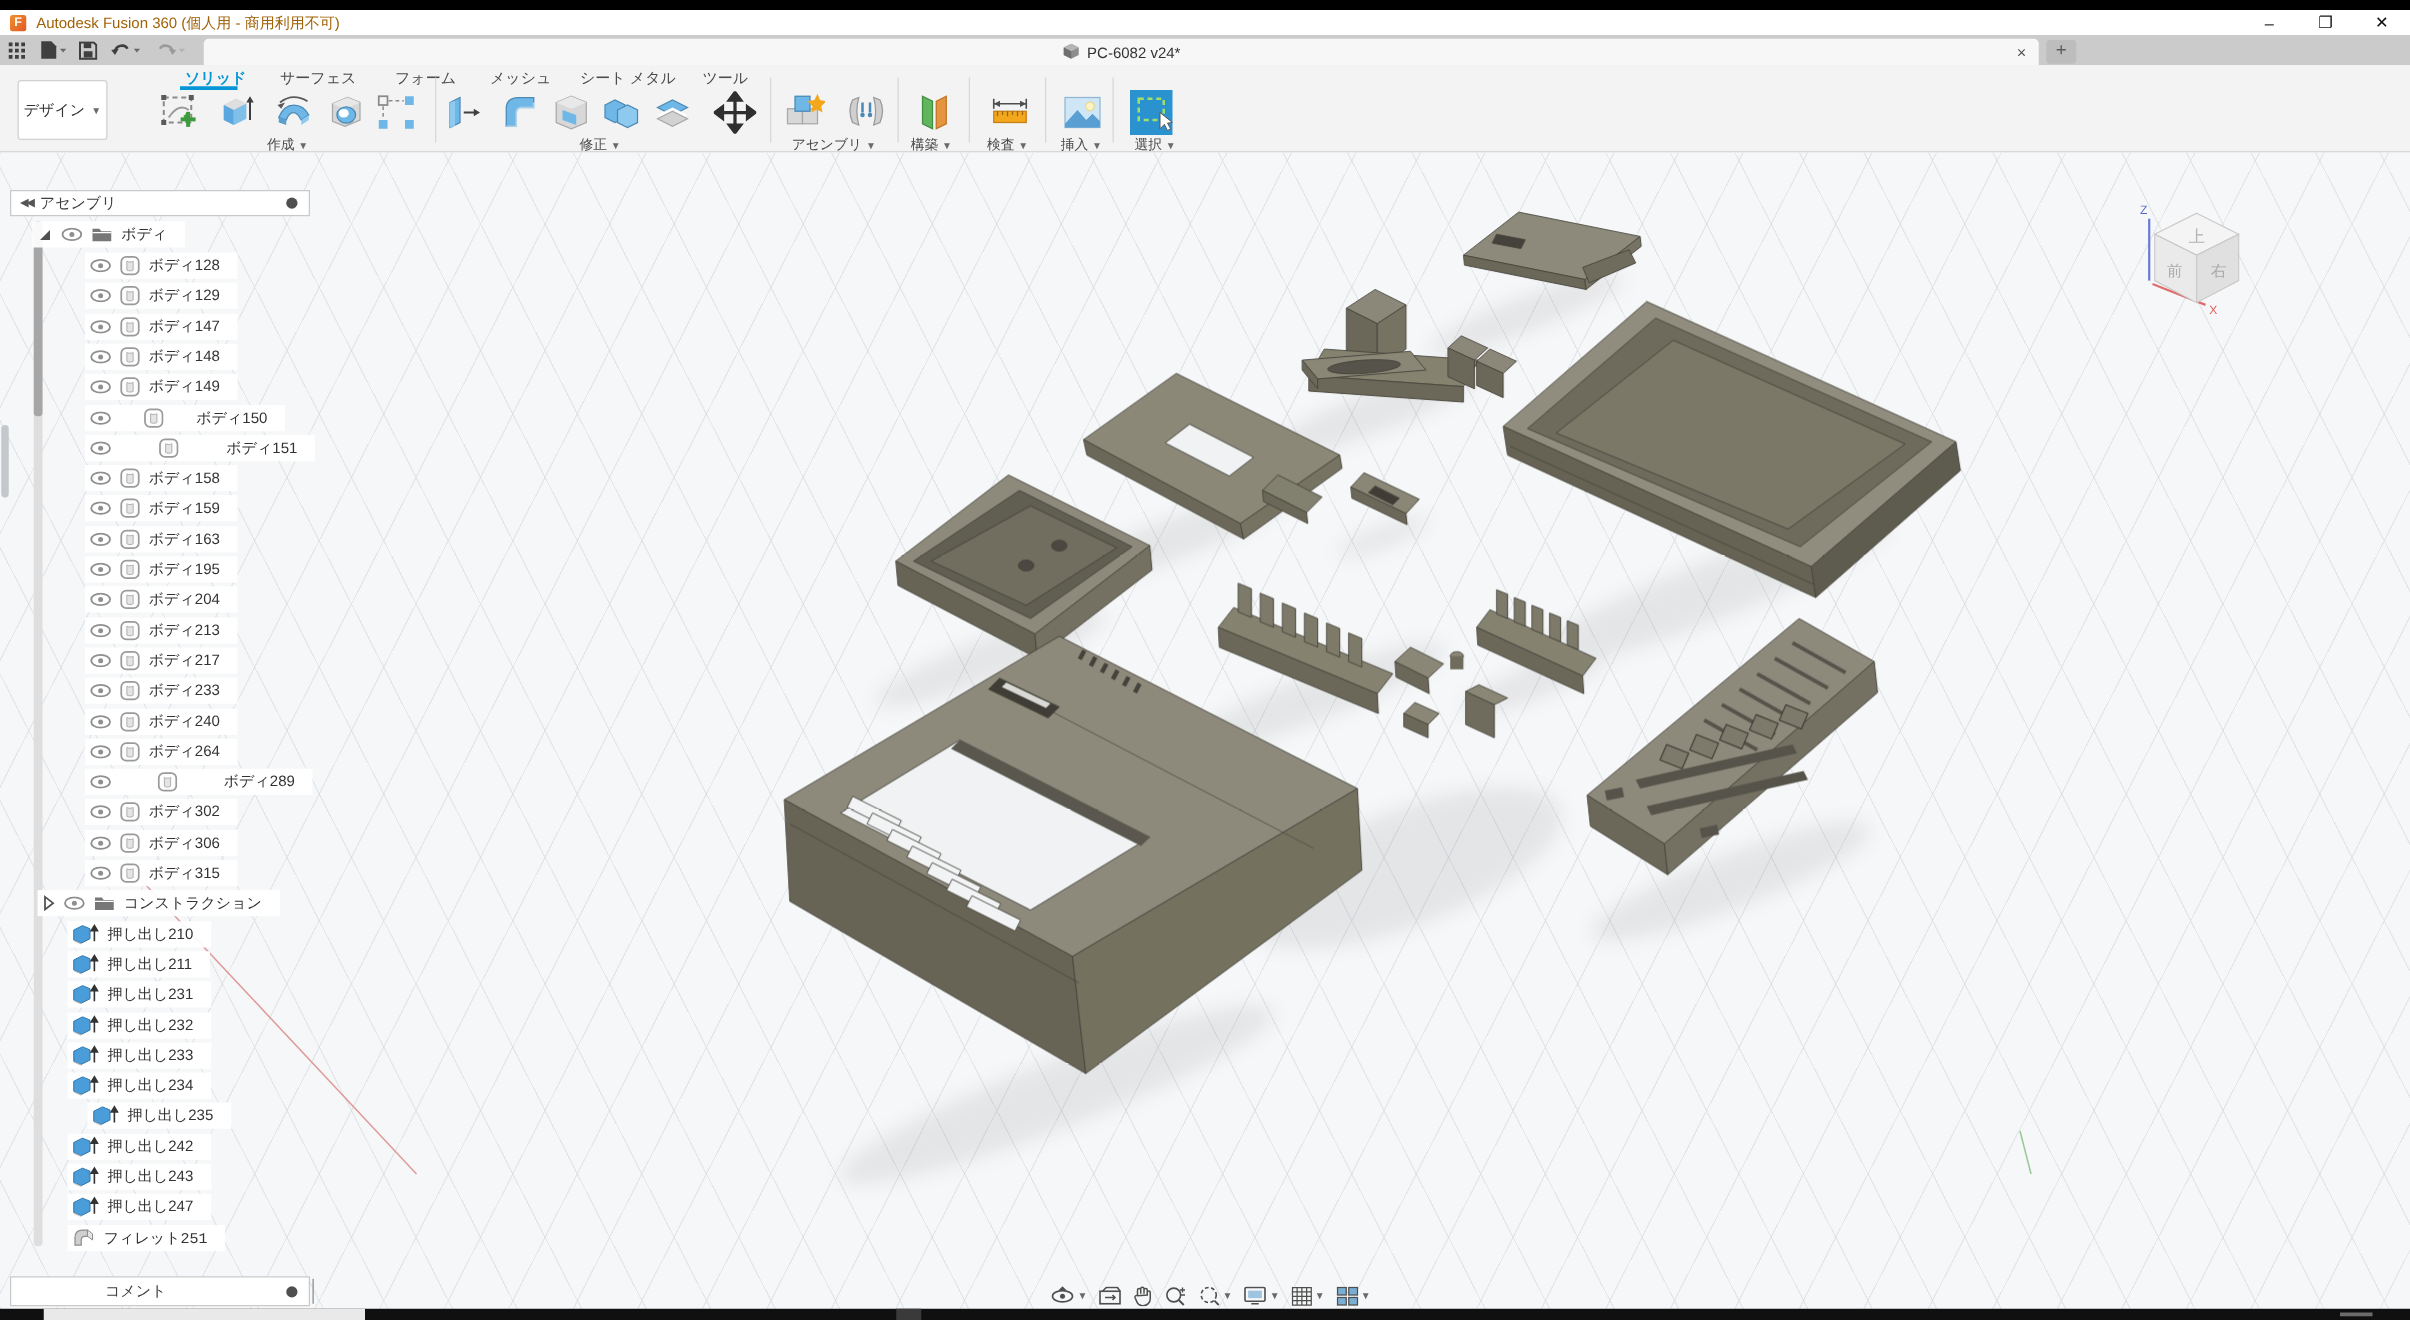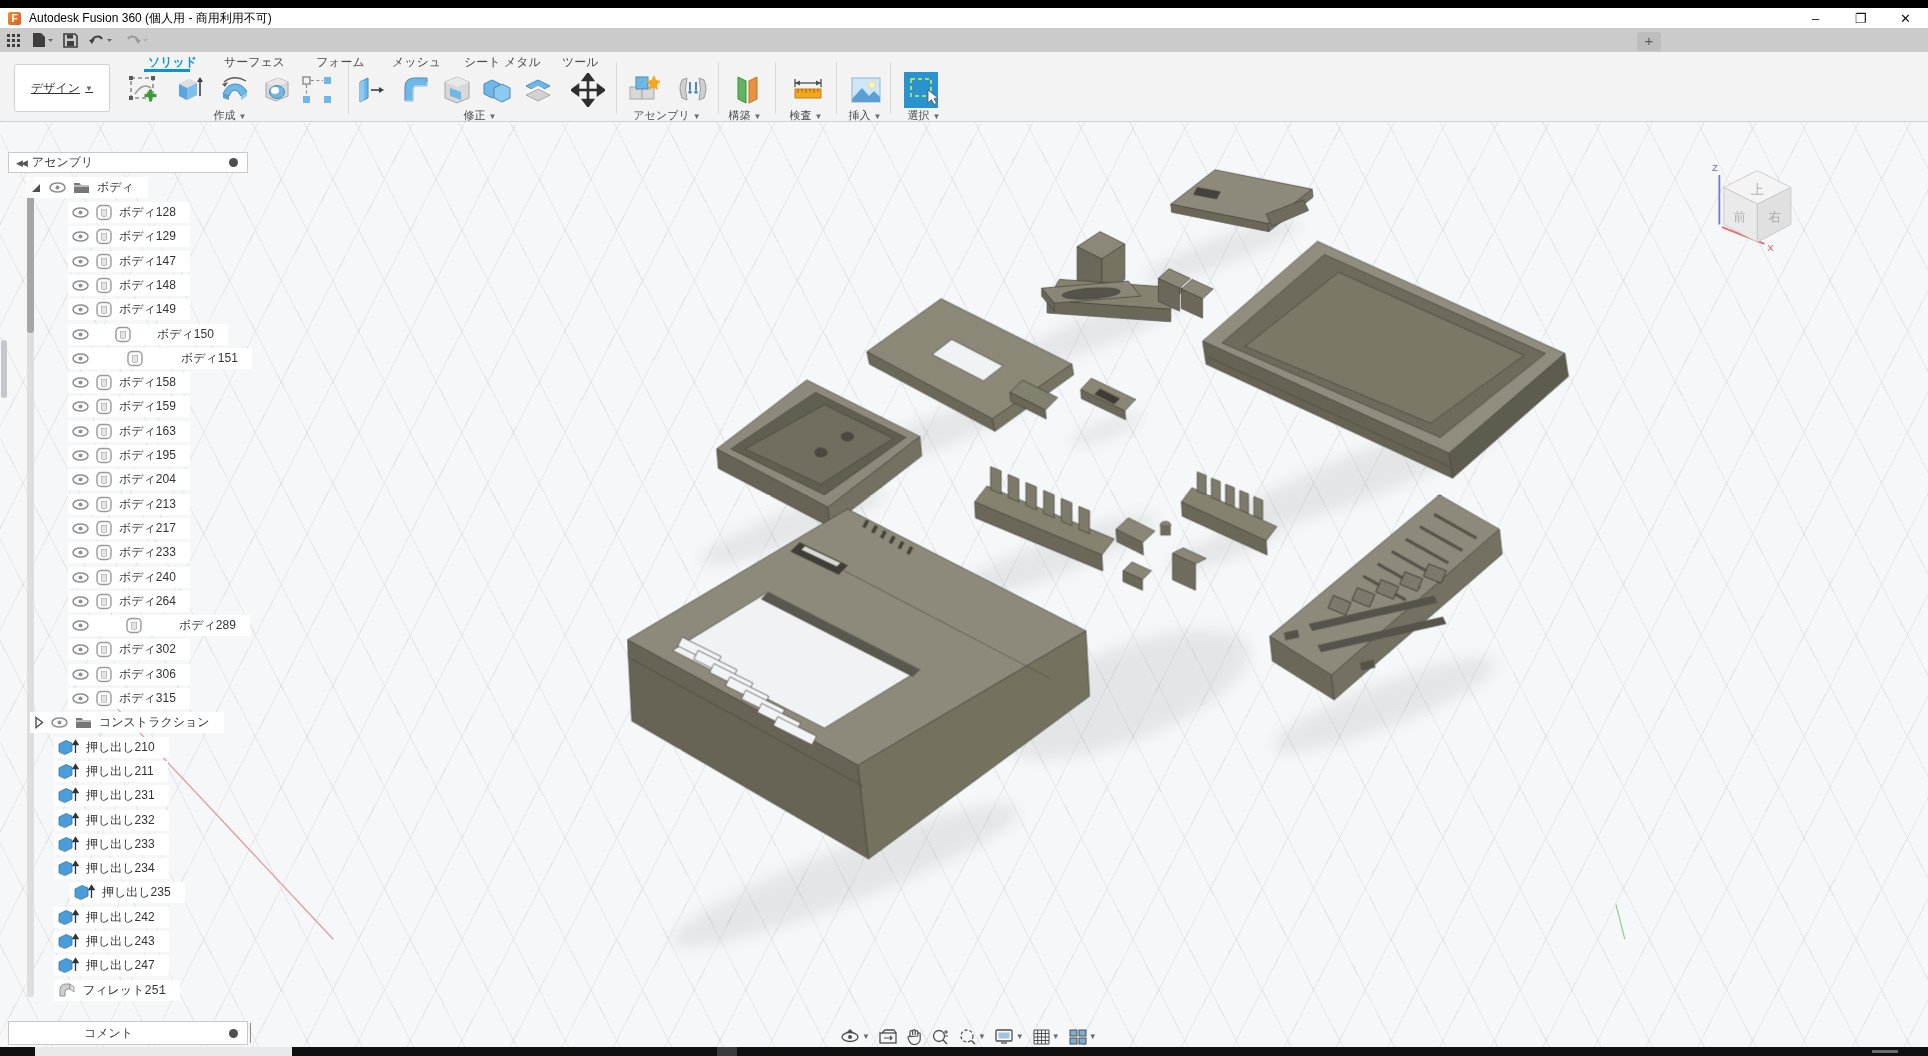--- a/index.html
+++ b/index.html
@@ -3,39 +3,39 @@
 <meta charset="utf-8">
 <style>
   * { margin:0; padding:0; box-sizing:border-box; }
   html,body { width:1928px; height:1056px; overflow:hidden; font-family:"Liberation Sans","DejaVu Sans",sans-serif; }
   #app { position:relative; width:1928px; height:1056px; background:#f6f7f8; }
 
   
   .top-black { position:absolute; left:0; top:0; width:1928px; height:8px; background:#000; }
   .titlebar { position:absolute; left:0; top:8px; width:1928px; height:20px; background:#fff; display:flex; align-items:center; }
   .fusion-logo { width:13px; height:13px; margin-left:8px; background:linear-gradient(135deg,#f18f2c,#e05a24); border-radius:2px; color:#fff; font-size:10px; font-weight:bold; text-align:center; line-height:13px; }
-  .title-text { margin-left:8px; font-size:12px; color:#000000; }
+  .title-text { margin-left:8px; font-size:12px; color:#a16207; }
   .win-controls { position:absolute; right:0; top:0; height:20px; display:flex; }
   .win-btn { width:45px; height:20px; display:flex; align-items:center; justify-content:center; font-size:13px; color:#111; }
 
   .qat-row { position:absolute; left:0; top:28px; width:1928px; height:24px; background:#cbcbcb; }
   .qat-icons { position:absolute; left:6px; top:0; height:24px; display:flex; align-items:center; gap:10px; }
   .qat-ic { display:flex; align-items:center; color:#3f3f3f; }
   .doc-tab { position:absolute; left:163px; top:3px; width:1468px; height:21px; background:#f7f7f7; border-radius:4px 4px 0 0; display:flex; align-items:center; justify-content:center; gap:6px; }
   .doc-tab-label { font-size:12px; color:#333; }
   .tab-close { position:absolute; right:10px; top:0; height:21px; display:flex; align-items:center; font-size:13px; color:#555; }
   .newtab-btn { position:absolute; left:1637px; top:4px; width:24px; height:19px; background:#bdbdbd; border-radius:3px; color:#5c5c5c; font-size:15px; text-align:center; line-height:18px; }
   .tr-cluster { position:absolute; right:0; top:28px; height:24px; display:flex; align-items:center; gap:18px; padding-right:86px; }
   .credits { display:flex; align-items:center; gap:4px; font-size:12px; color:#2f2f2f; }
   .round-ic { width:16px; height:16px; border-radius:50%; background:#4c4c4c; color:#fff; font-size:10px; display:flex; align-items:center; justify-content:center; }
   .avatar { width:24px; height:24px; border-radius:50%; background:#ececec; border:1px solid #bfbfbf; color:#333; font-size:10px; display:flex; align-items:center; justify-content:center; }
 
   
   .ribbon { position:absolute; left:0; top:52px; width:1928px; height:70px; background:#f3f3f3; border-bottom:1px solid #cfcfcf; }
-  .workspace-btn { position:absolute; left:14px; top:12px; width:96px; height:48px; background:#fff; border:1px solid #d0d0d0; border-radius:3px; font-size:12px; color:#333; display:flex; align-items:center; justify-content:center; gap:5px;text-decoration:underline; }
+  .workspace-btn { position:absolute; left:14px; top:12px; width:72px; height:48px; background:#fff; border:1px solid #d0d0d0; border-radius:3px; font-size:12px; color:#333; display:flex; align-items:center; justify-content:center; gap:5px; }
   .rtab { position:absolute; top:2px; font-size:12px; color:#4a4a4a; }
   .rtab.active { color:#0696d7; font-weight:bold; }
   .rtab-underline { position:absolute; left:144px; top:17px; width:46px; height:3px; background:#0696d7; }
   .ric { position:absolute; top:21px; width:34px; height:34px; display:flex; align-items:center; justify-content:center; }
   .rsep { position:absolute; top:10px; width:1px; height:52px; background:#d8d8d8; }
   .rlabel { position:absolute; top:56px; font-size:11px; color:#4a4a4a; white-space:nowrap; transform:translateX(-50%); }
   .caret { font-size:8px; color:#6a6a6a; }
 
   
   .viewport { position:absolute; left:0; top:122px; width:1928px; height:925px;
@@ -122,20 +122,29 @@
       </span>
       <span class="qat-ic">
         <svg width="26" height="16">
             <path d="M14 9 C13 4, 6 3, 4 7" fill="none" stroke="#9b9b9b" stroke-width="2"></path>
             <path d="M17 8 l-6 -1 3 5 z" fill="#9b9b9b"></path>
             <path d="M19 7 l5 0 -2.5 3 z" fill="#b3b3b3"></path>
           </svg>
       </span>
     </div>
 
+    <div class="doc-tab">
+      <svg width="14" height="13">
+          <path d="M7 0 L13 3 L13 9 L7 12 L1 9 L1 3 Z" fill="#8d8d8d"></path>
+          <path d="M7 0 L13 3 L7 6 L1 3 Z" fill="#b5b5b5"></path>
+          <path d="M1 3 L7 6 L7 12 L1 9 Z" fill="#6f6f6f"></path>
+        </svg>
+      <span class="doc-tab-label">PC-6082 v24*</span>
+      <span class="tab-close">×</span>
+    </div>
     <div class="newtab-btn">+</div>
 
     <div class="tr-cluster">
       <span class="credits">
         <svg width="16" height="15">
             <path d="M2 1 h8 v13 h-8 z" fill="#4c4c4c"></path>
             <path d="M11 4 l4 3 -5 7 -3 0 z" fill="#6e6e6e"></path>
           </svg>
         <span>4/10</span>
       </span>

